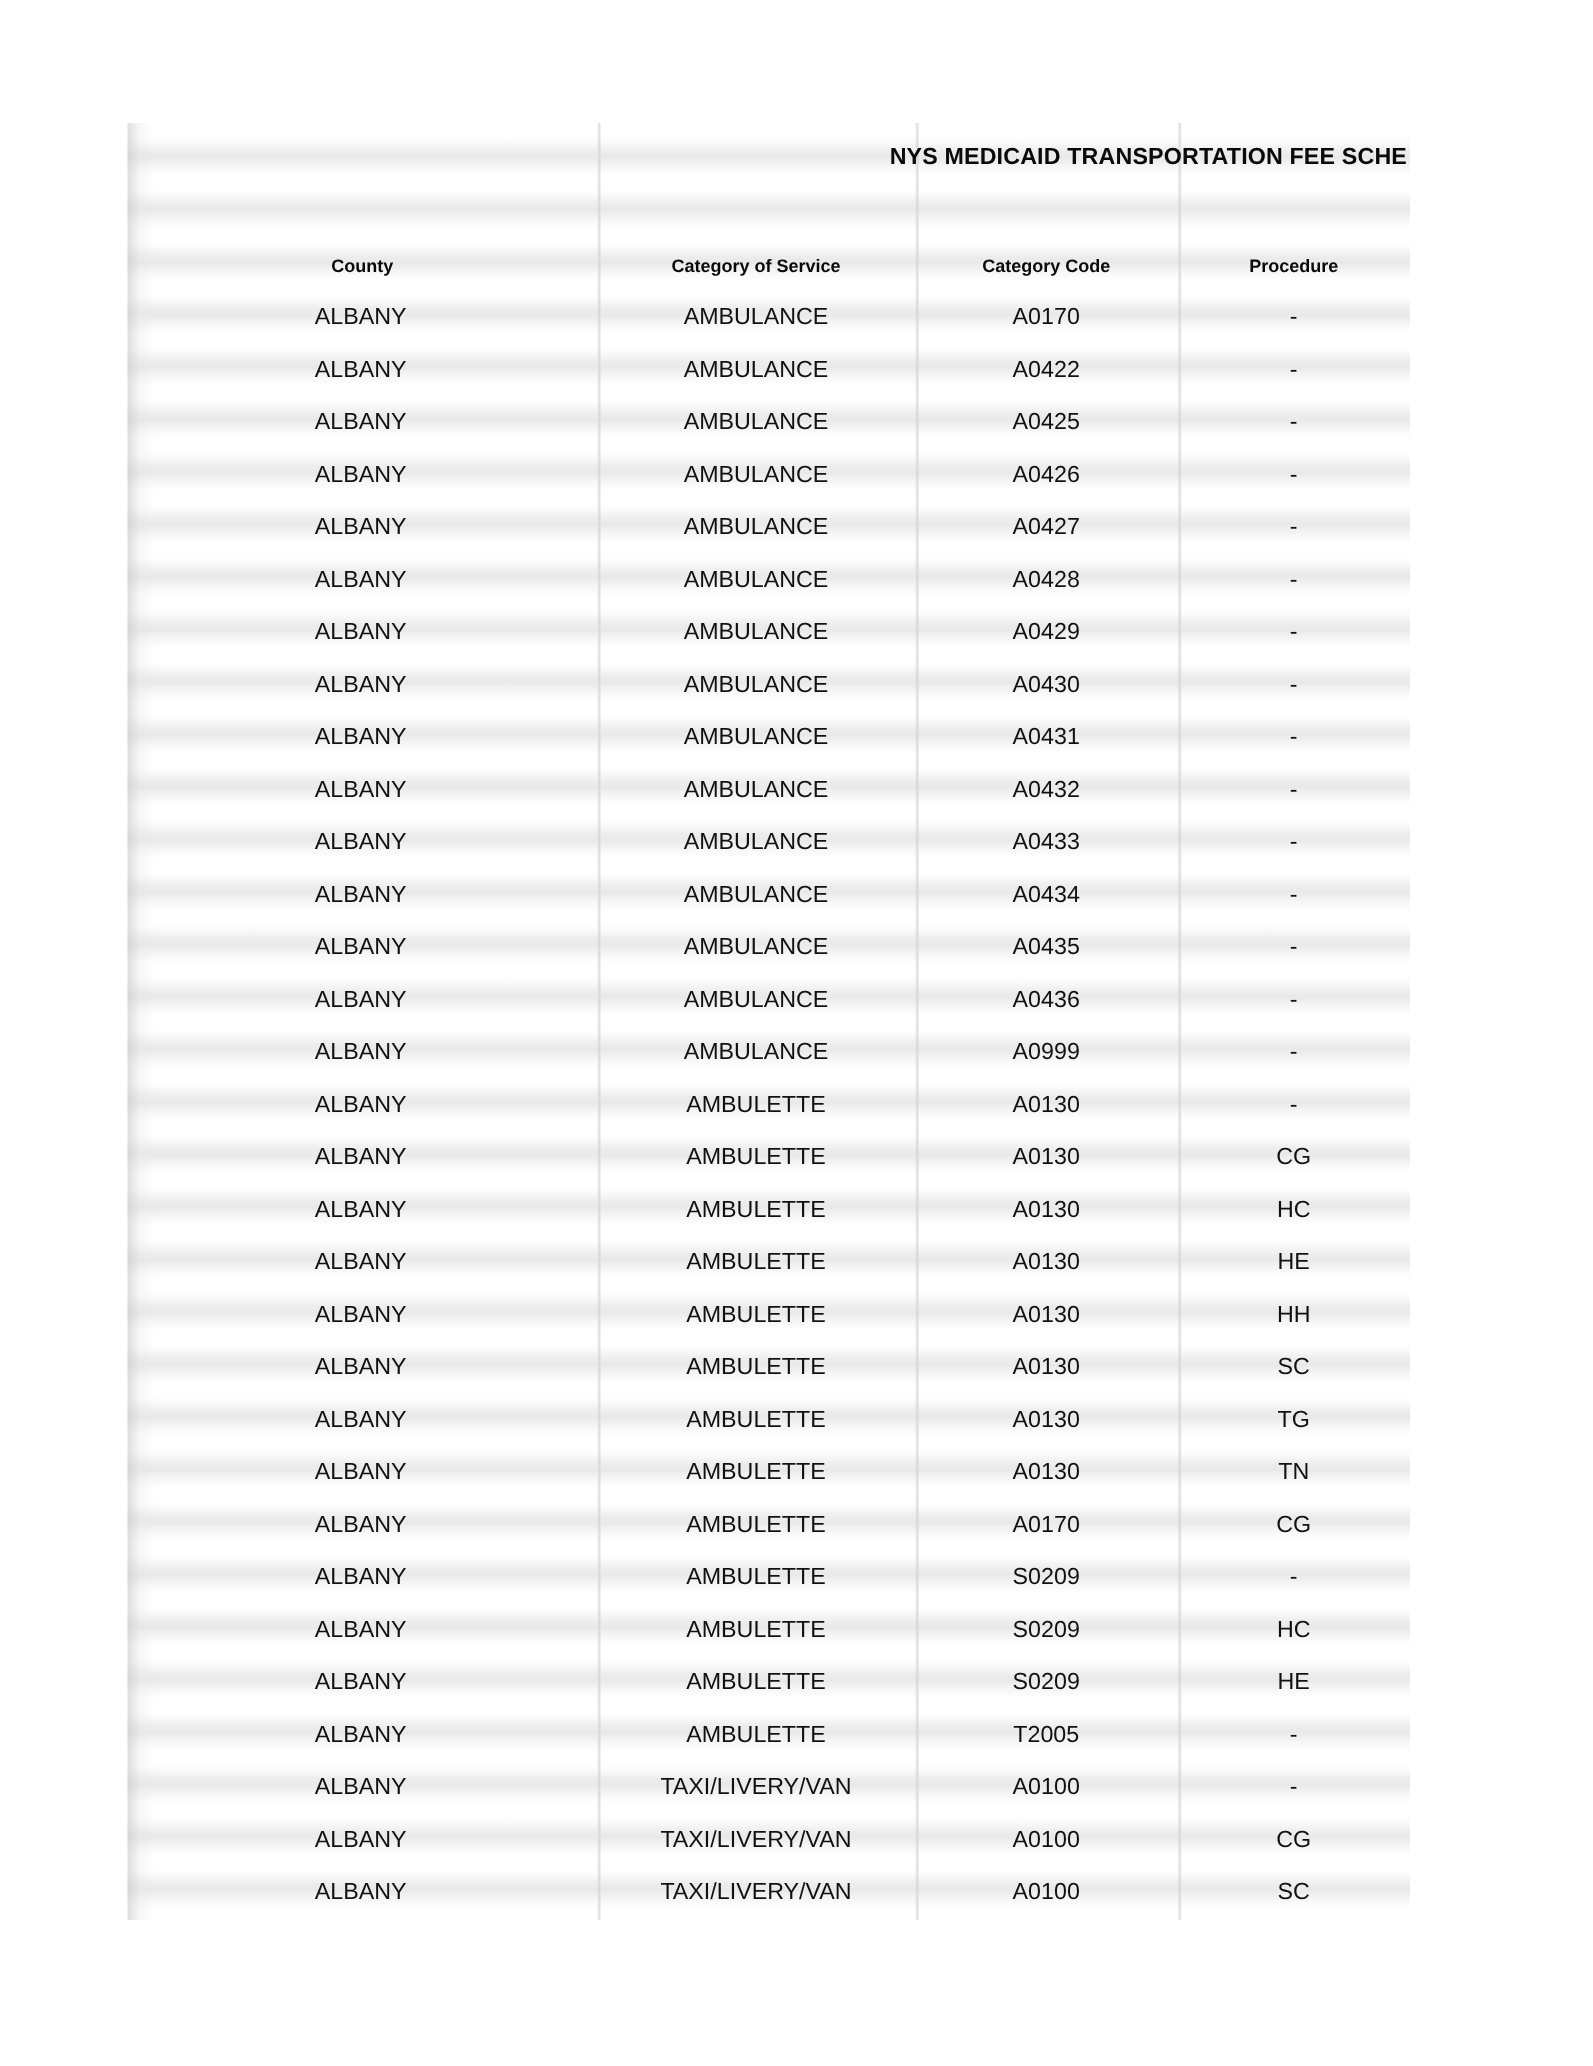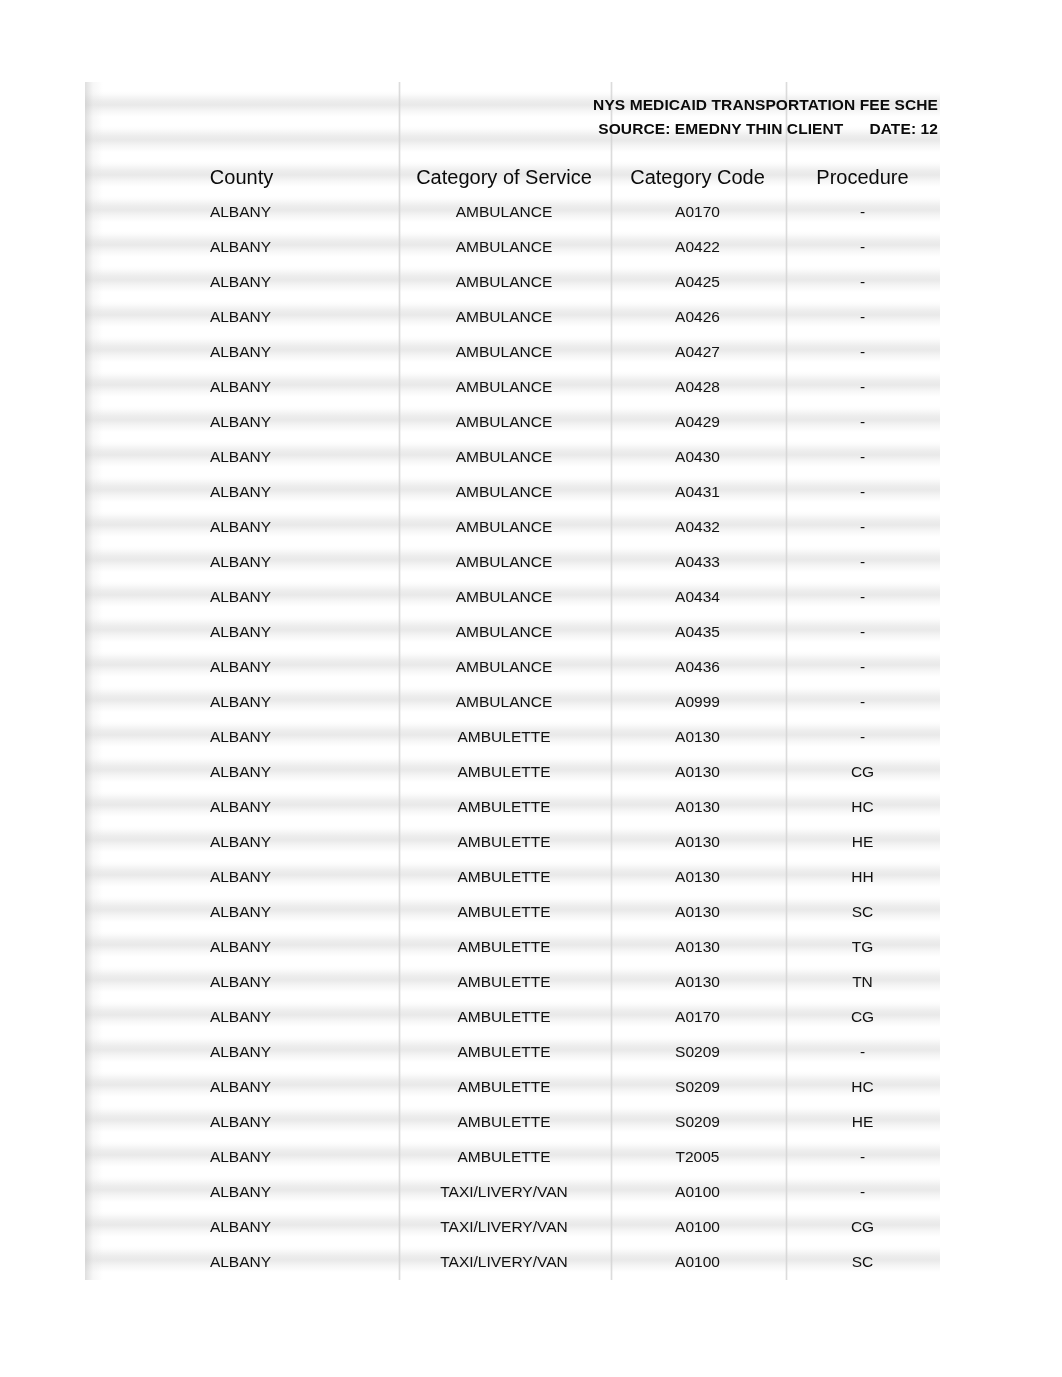--- a/index.html
+++ b/index.html
@@ -114,22 +114,22 @@
     border-collapse: collapse;
     table-layout: fixed;
   }
   #fee-table col.c-county   { width: 313px; }
   #fee-table col.c-category { width: 212px; }
   #fee-table col.c-proc     { width: 175px; }
   #fee-table col.c-mod      { width: 155px; }
 
   #fee-table th {
     height: 34px;
-    font-size: 20px;
-    font-weight: normal;
+    font-size: 12px;
+    font-weight: bold;
     color: #0a0a0a;
     text-align: center;
     padding: 0;
     vertical-align: middle;
   }
   #fee-table td {
     height: 35px;
     font-size: 15.5px;
     font-weight: normal;
     color: #111111;
@@ -148,23 +148,20 @@
   <div id="banding"></div>
   <div class="col-sep" id="sep-a"></div>
   <div class="col-sep" id="sep-b"></div>
   <div class="col-sep" id="sep-c"></div>
   <div id="left-edge"></div>
 
   <div id="sheet-content">
 
     <div id="title-block">
       <span class="tline" id="title-line1">NYS MEDICAID TRANSPORTATION FEE SCHE</span>
-      <span class="tline" id="title-line2">
-        <span>SOURCE: EMEDNY THIN CLIENT</span><span class="date-part">DATE: 12</span>
-      </span>
     </div>
 
     <table id="fee-table">
       <colgroup>
         <col class="c-county">
         <col class="c-category">
         <col class="c-proc">
         <col class="c-mod">
       </colgroup>
       <thead>

